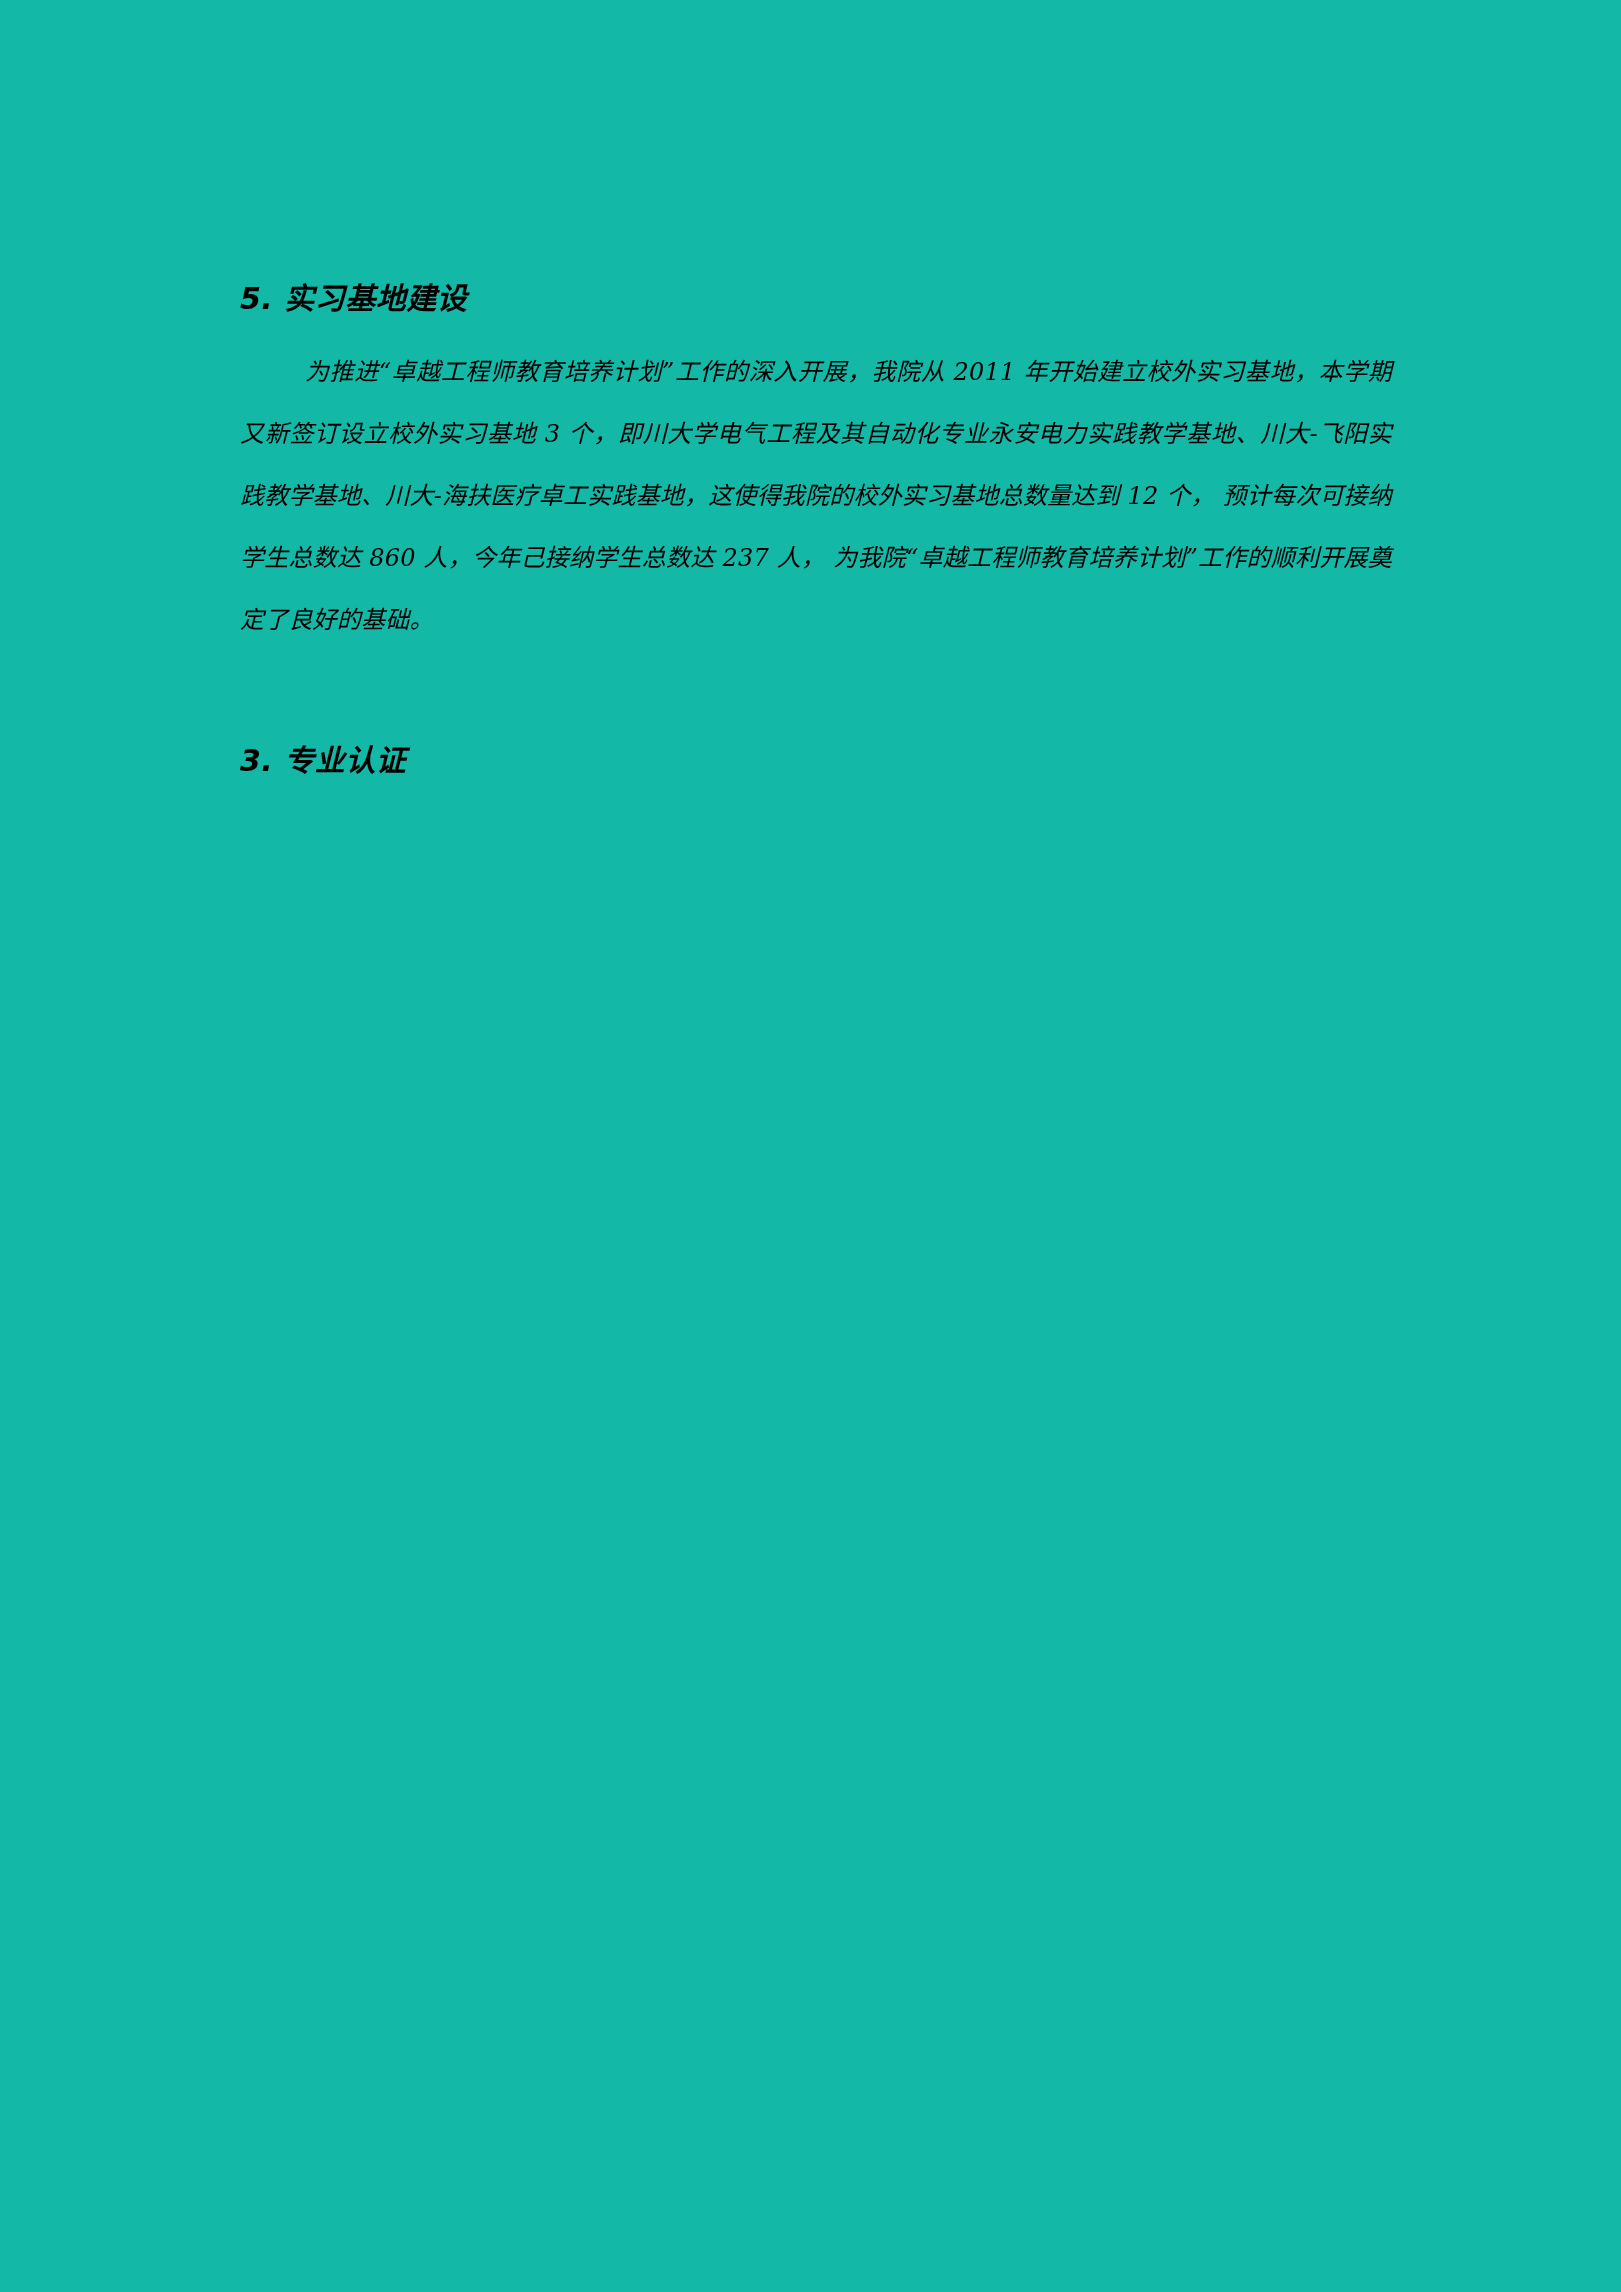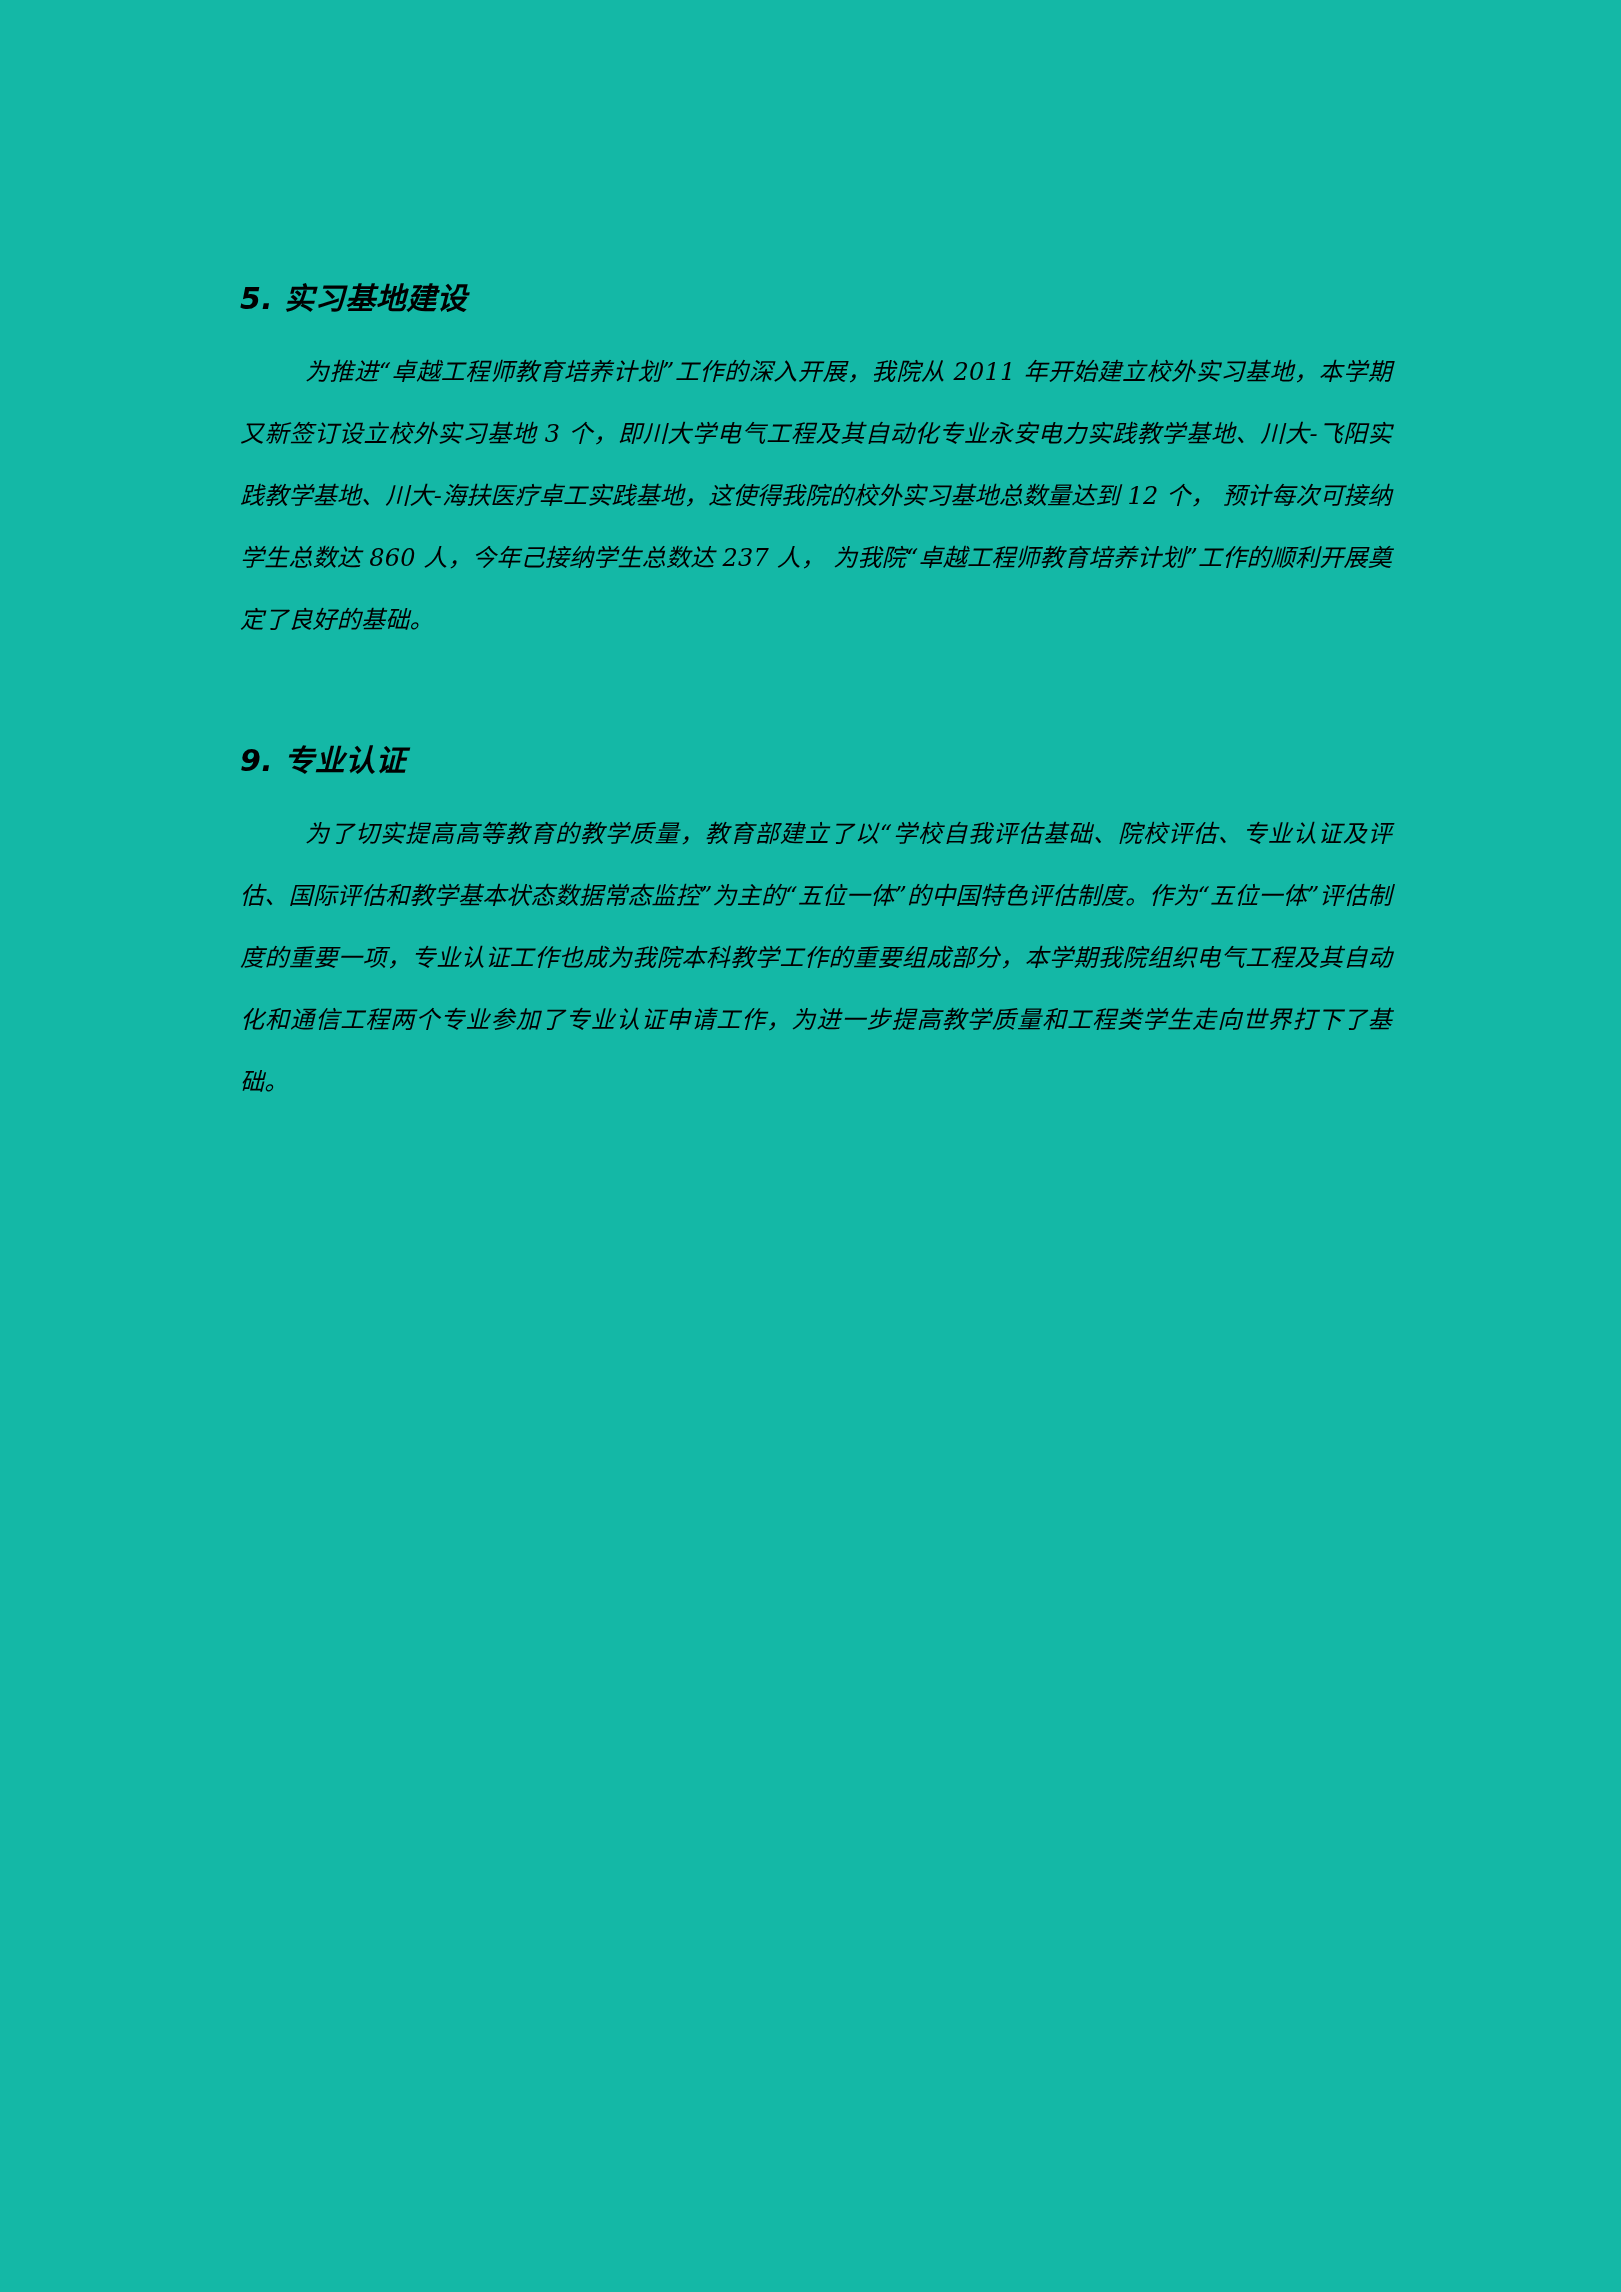--- a/index.html
+++ b/index.html
@@ -60,19 +60,18 @@
   <div class="content">
 
     <div class="section">
       <h2 class="section-heading">5. 实习基地建设</h2>
       <p class="body-par">为推进“卓越工程师教育培养计划”工作的深入开展，我院从 2011 年开始建立校外实习基地，本学期又新签订设立校外实习基地 3 个，即川大学电气工程及其自动化专业永安电力实践教学基地、川大-飞阳实践教学基地、川大-海扶医疗卓工实践基地，这使得我院的校外实习基地总数量达到 12 个， 预计每次可接纳学生总数达 860 人，今年己接纳学生总数达 237 人， 为我院“卓越工程师教育培养计划”工作的顺利开展奠定了良好的基础。</p>
     </div>
 
     <div class="gap-between-sections"></div>
 
     <div class="section">
-      <h2 class="section-heading">9. 专业认证</h2>
-      <p class="body-par">为了切实提高高等教育的教学质量，教育部建立了以“学校自我评估基础、院校评估、专业认证及评估、国际评估和教学基本状态数据常态监控”为主的“五位一体”的中国特色评估制度。作为“五位一体”评估制度的重要一项，专业认证工作也成为我院本科教学工作的重要组成部分，本学期我院组织电气工程及其自动化和通信工程两个专业参加了专业认证申请工作，为进一步提高教学质量和工程类学生走向世界打下了基础。</p>
+      <h2 class="section-heading">3. 专业认证</h2>
     </div>
 
   </div>
 </div>
 
 
 </body></html>

